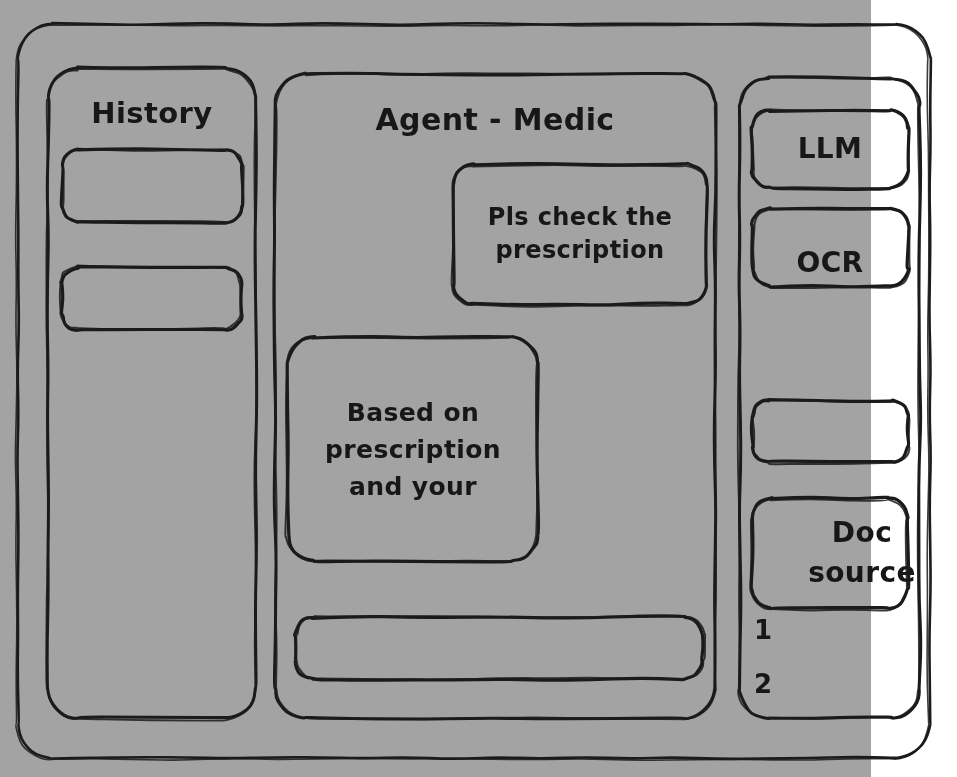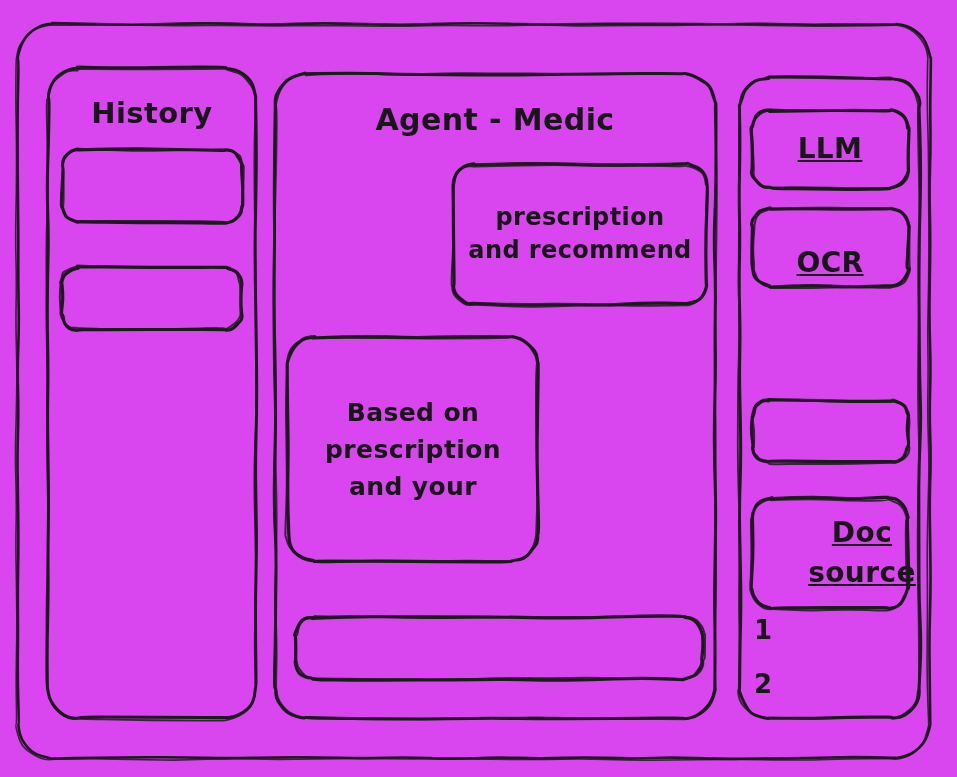--- a/index.html
+++ b/index.html
@@ -11,23 +11,23 @@
     width: 957px;
     height: 777px;
     font-family: "DejaVu Sans", sans-serif;
     color: #1b1b1b;
     overflow: hidden;
   }
 
   
   #app {
     position: relative;
-    width: 957px;
+    width: 871px;
     height: 777px;
-    background: #d946ef;
+    background: #a3a3a3;
   }
 
   
   #sketch {
     position: absolute;
     left: 0;
     top: 0;
     width: 957px;
     height: 777px;
     pointer-events: none;
@@ -158,21 +158,20 @@
     position: absolute;
     left: 12px;
     width: 156px;
     display: flex;
     flex-direction: column;
     align-items: center;
     justify-content: center;
     text-align: left;
     font-size: 28px;
     line-height: 34px;
-    text-decoration: underline;
   }
   #tool-llm     { top: 32px;  height: 78px; }
   #tool-ocr     { top: 146px; height: 78px; }
   #tool-params  { top: 322px; height: 62px; font-size: 27px; }
   #tool-docsource {
     top: 420px;
     height: 110px;
     font-size: 28px;
     line-height: 40px;
     padding-left: 32px;
@@ -197,22 +196,22 @@
   <div class="region" id="history-panel">
     <div class="hand" id="history-title">History</div>
     <div class="history-card" id="history-item-1"></div>
     <div class="history-card" id="history-item-2"></div>
   </div>
 
   <div class="region" id="agent-panel">
     <div class="hand" id="agent-title">Agent - Medic</div>
 
     <div class="bubble hand" id="user-bubble">
+      <span class="bubble-line">Pls check the</span>
       <span class="bubble-line">prescription</span>
-      <span class="bubble-line">and recommend</span>
     </div>
 
     <div class="bubble hand" id="agent-bubble">
       <span class="bubble-line">Based on</span>
       <span class="bubble-line">prescription</span>
       <span class="bubble-line">and your</span>
     </div>
 
     <div id="composer">
       <input id="composer-input" type="text" placeholder="" style="">

